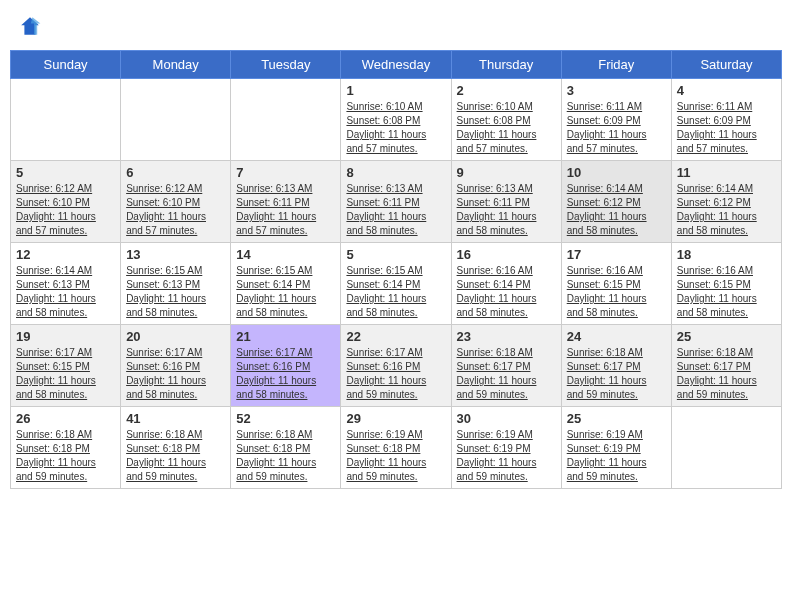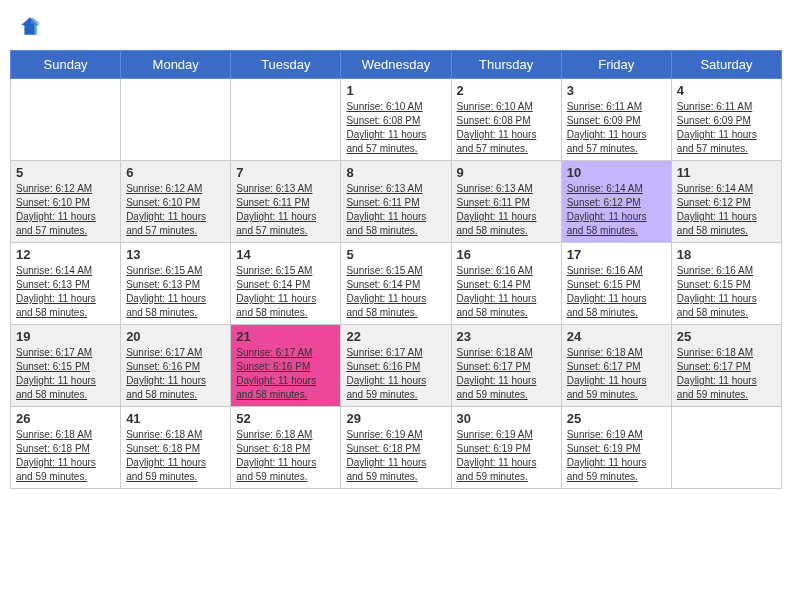--- a/index.html
+++ b/index.html
@@ -182,21 +182,21 @@
           <div class="day-info" style="white-space: pre-line;">Sunrise: 6:13 AM
 Sunset: 6:11 PM
 Daylight: 11 hours and 58 minutes.</div>
         </td>
         <td style="background: rgb(240, 240, 240);">
           <span class="day-number">9</span>
           <div class="day-info" style="white-space: pre-line;">Sunrise: 6:13 AM
 Sunset: 6:11 PM
 Daylight: 11 hours and 58 minutes.</div>
         </td>
-        <td style="background: #c4b5fd;">
+        <td style="background: #e5e5e5;">
           <span class="day-number">10</span>
           <div class="day-info" style="white-space: pre-line;">Sunrise: 6:14 AM
 Sunset: 6:12 PM
 Daylight: 11 hours and 58 minutes.</div>
         </td>
         <td style="background: rgb(240, 240, 240);">
           <span class="day-number">11</span>
           <div class="day-info" style="white-space: pre-line;">Sunrise: 6:14 AM
 Sunset: 6:12 PM
 Daylight: 11 hours and 58 minutes.</div>
@@ -252,21 +252,21 @@
           <div class="day-info" style="white-space: pre-line;">Sunrise: 6:17 AM
 Sunset: 6:15 PM
 Daylight: 11 hours and 58 minutes.</div>
         </td>
         <td style="background: rgb(240, 240, 240);">
           <span class="day-number">20</span>
           <div class="day-info" style="white-space: pre-line;">Sunrise: 6:17 AM
 Sunset: 6:16 PM
 Daylight: 11 hours and 58 minutes.</div>
         </td>
-        <td style="background: #ec4899; margin-top: 40px;">
+        <td style="background: #c4b5fd; margin-top: 40px;">
           <span class="day-number">21</span>
           <div class="day-info" style="white-space: pre-line;">Sunrise: 6:17 AM
 Sunset: 6:16 PM
 Daylight: 11 hours and 58 minutes.</div>
         </td>
         <td style="background: rgb(240, 240, 240);">
           <span class="day-number">22</span>
           <div class="day-info" style="white-space: pre-line;">Sunrise: 6:17 AM
 Sunset: 6:16 PM
 Daylight: 11 hours and 59 minutes.</div>

